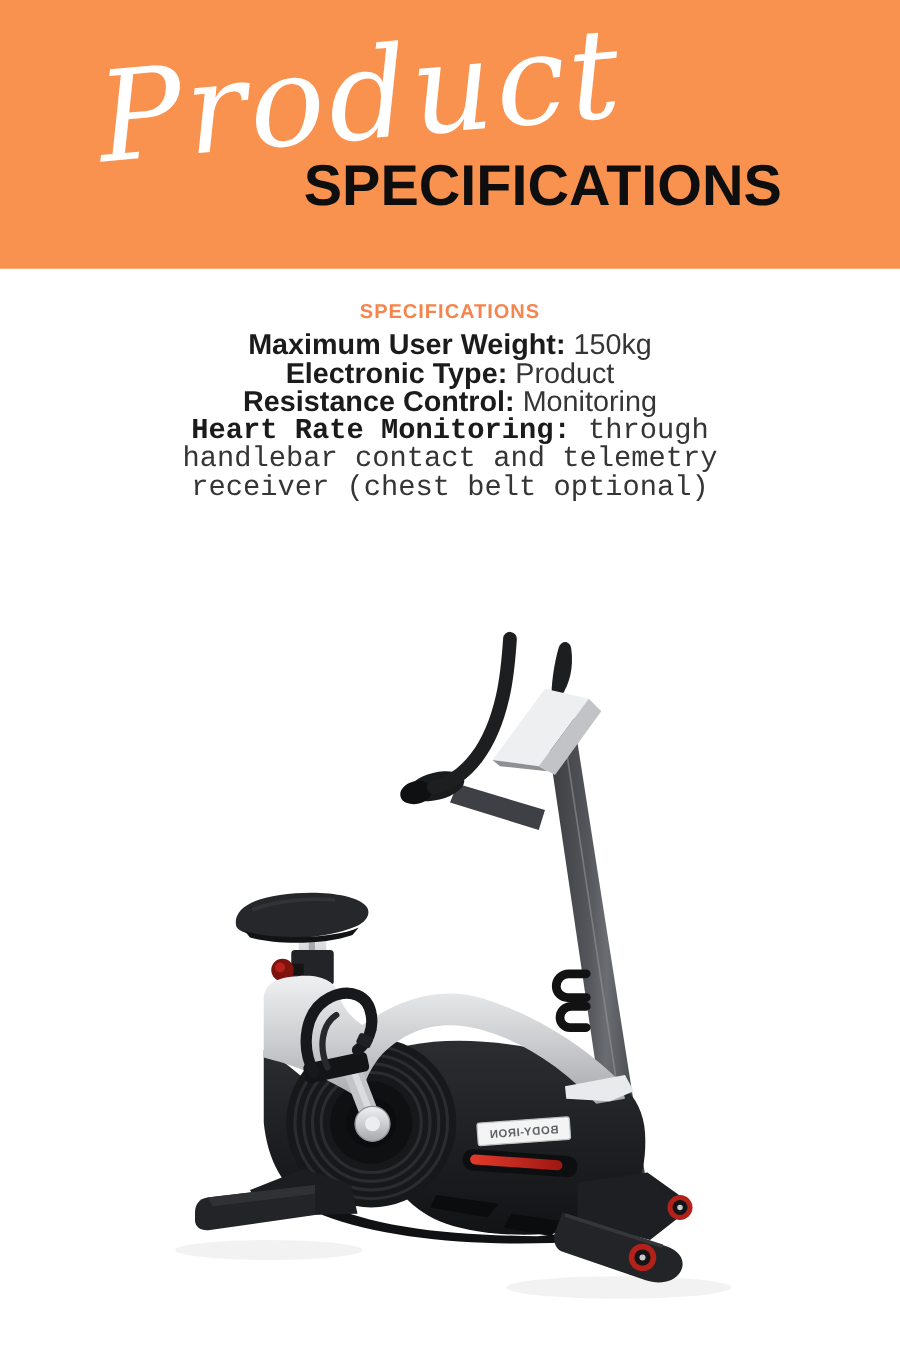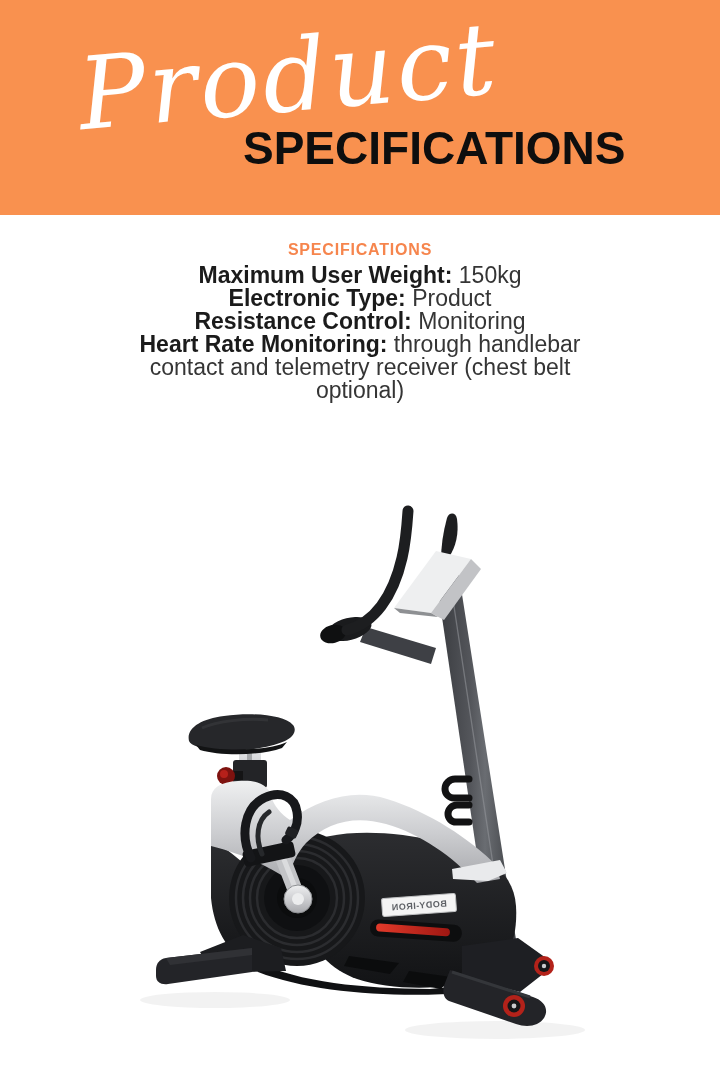--- a/index.html
+++ b/index.html
@@ -18,21 +18,21 @@
   .block-title{
     position:absolute;left:243px;top:121px;
     font-size:46px;font-weight:bold;color:#0e0e0e;letter-spacing:0px;
     font-family:"Liberation Sans",sans-serif;white-space:nowrap;
   }
   
   .specs{position:absolute;top:241px;left:0;width:720px;text-align:center;color:#1c1c1c;}
   .specs-heading{margin:0 0 5px 0;font-size:16px;font-weight:bold;color:#F6854D;letter-spacing:.8px;}
   .spec-line{margin:0 auto;max-width:600px;font-size:23px;line-height:23px;color:#353535;}
   .spec-line strong{font-weight:bold;color:#1b1b1b;}
-  .spec-line.narrow{max-width:490px;}
+  .spec-line.narrow{max-width:490px;font-family:Liberation Mono, monospace;}
   
   .bike-figure{position:absolute;left:0;top:0;width:720px;height:1080px;margin:0;}
   .bike-figure svg{position:absolute;left:0;top:0;}
   .bike-figure text{font-family:"Liberation Sans",sans-serif;}
 </style>
 </head>
 <body>
 
 <div class="page">
 

